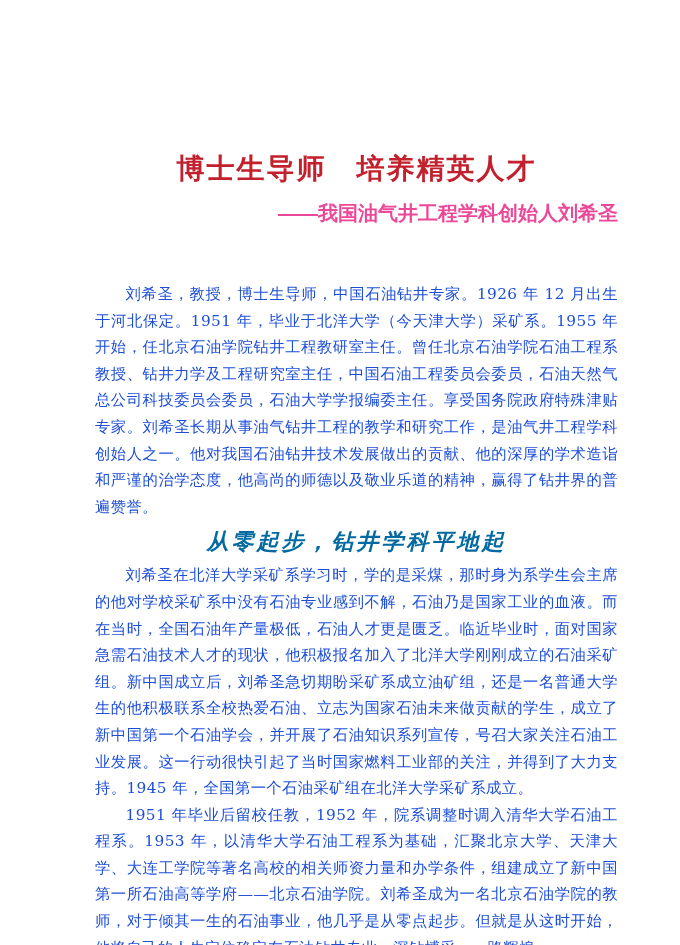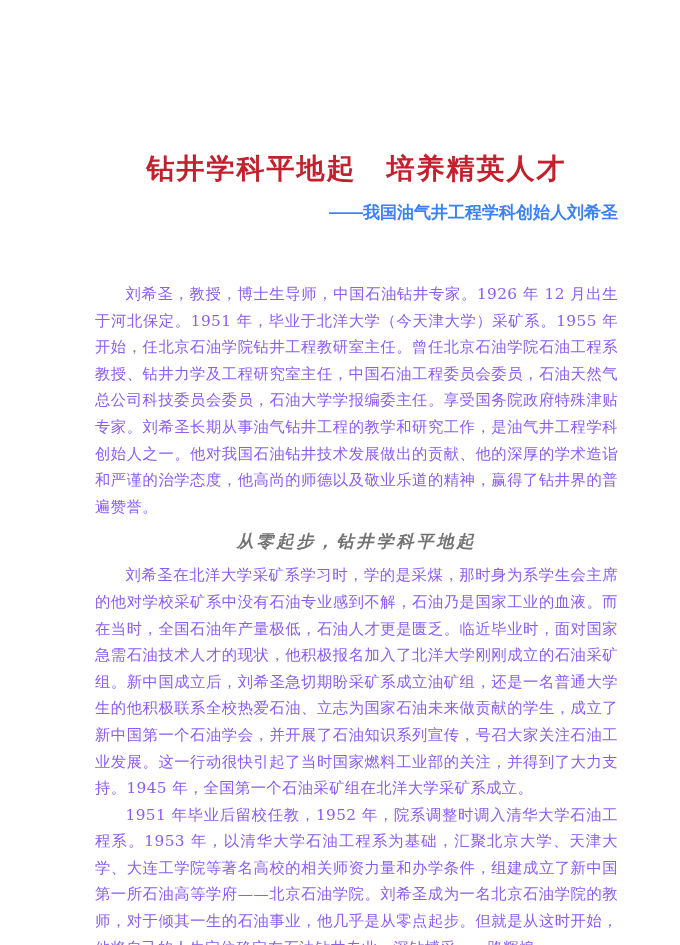--- a/index.html
+++ b/index.html
@@ -23,53 +23,53 @@
     font-size: 28px;
     line-height: 34px;
     font-weight: bold;
     letter-spacing: 2px;
     color: #c2202c;
     font-family: "DejaVu Serif", "Liberation Serif", serif;
   }
   .subtitle {
     margin: 0 0 56px 0;
     text-align: right;
-    font-size: 17px;
+    font-size: 20px;
     line-height: 24px;
     font-weight: bold;
-    color: #3b82f6;
+    color: #ec4899;
     font-family: "Liberation Sans", "DejaVu Sans", sans-serif;
   }
   p.body-text {
     margin: 0;
     font-size: 15.3px;
     line-height: 26.6px;
-    color: #8b5cf6;
+    color: #1d4ed8;
     text-align: justify;
     text-justify: inter-ideograph;
     text-indent: 2em;
     letter-spacing: 0.4px;
   }
   .section-heading {
     margin: 7px 0 7px 0;
     text-align: center;
-    font-size: 17px;
+    font-size: 22px;
     line-height: 28px;
     font-weight: bold;
     font-style: italic;
     letter-spacing: 3px;
-    color: #737373;
+    color: #0369a1;
     font-family: "DejaVu Serif", "Liberation Serif", serif;
   }
 </style>
 </head>
 <body>
 
 <div class="page">
-  <h1 class="title">钻井学科平地起　培养精英人才</h1>
+  <h1 class="title">博士生导师　培养精英人才</h1>
 
   <div class="subtitle">——我国油气井工程学科创始人刘希圣</div>
 
   <p class="body-text">刘希圣，教授，博士生导师，中国石油钻井专家。1926 年 12 月出生于河北保定。1951 年，毕业于北洋大学（今天津大学）采矿系。1955 年开始，任北京石油学院钻井工程教研室主任。曾任北京石油学院石油工程系教授、钻井力学及工程研究室主任，中国石油工程委员会委员，石油天然气总公司科技委员会委员，石油大学学报编委主任。享受国务院政府特殊津贴专家。刘希圣长期从事油气钻井工程的教学和研究工作，是油气井工程学科创始人之一。他对我国石油钻井技术发展做出的贡献、他的深厚的学术造诣和严谨的治学态度，他高尚的师德以及敬业乐道的精神，赢得了钻井界的普遍赞誉。</p>
 
   <h2 class="section-heading">从零起步，钻井学科平地起</h2>
 
   <p class="body-text">刘希圣在北洋大学采矿系学习时，学的是采煤，那时身为系学生会主席的他对学校采矿系中没有石油专业感到不解，石油乃是国家工业的血液。而在当时，全国石油年产量极低，石油人才更是匮乏。临近毕业时，面对国家急需石油技术人才的现状，他积极报名加入了北洋大学刚刚成立的石油采矿组。新中国成立后，刘希圣急切期盼采矿系成立油矿组，还是一名普通大学生的他积极联系全校热爱石油、立志为国家石油未来做贡献的学生，成立了新中国第一个石油学会，并开展了石油知识系列宣传，号召大家关注石油工业发展。这一行动很快引起了当时国家燃料工业部的关注，并得到了大力支持。1945 年，全国第一个石油采矿组在北洋大学采矿系成立。</p>
 
   <p class="body-text">1951 年毕业后留校任教，1952 年，院系调整时调入清华大学石油工程系。1953 年，以清华大学石油工程系为基础，汇聚北京大学、天津大学、大连工学院等著名高校的相关师资力量和办学条件，组建成立了新中国第一所石油高等学府——北京石油学院。刘希圣成为一名北京石油学院的教师，对于倾其一生的石油事业，他几乎是从零点起步。但就是从这时开始，他将自己的人生定位确定在石油钻井专业，深钻博采，一路辉煌。</p>

